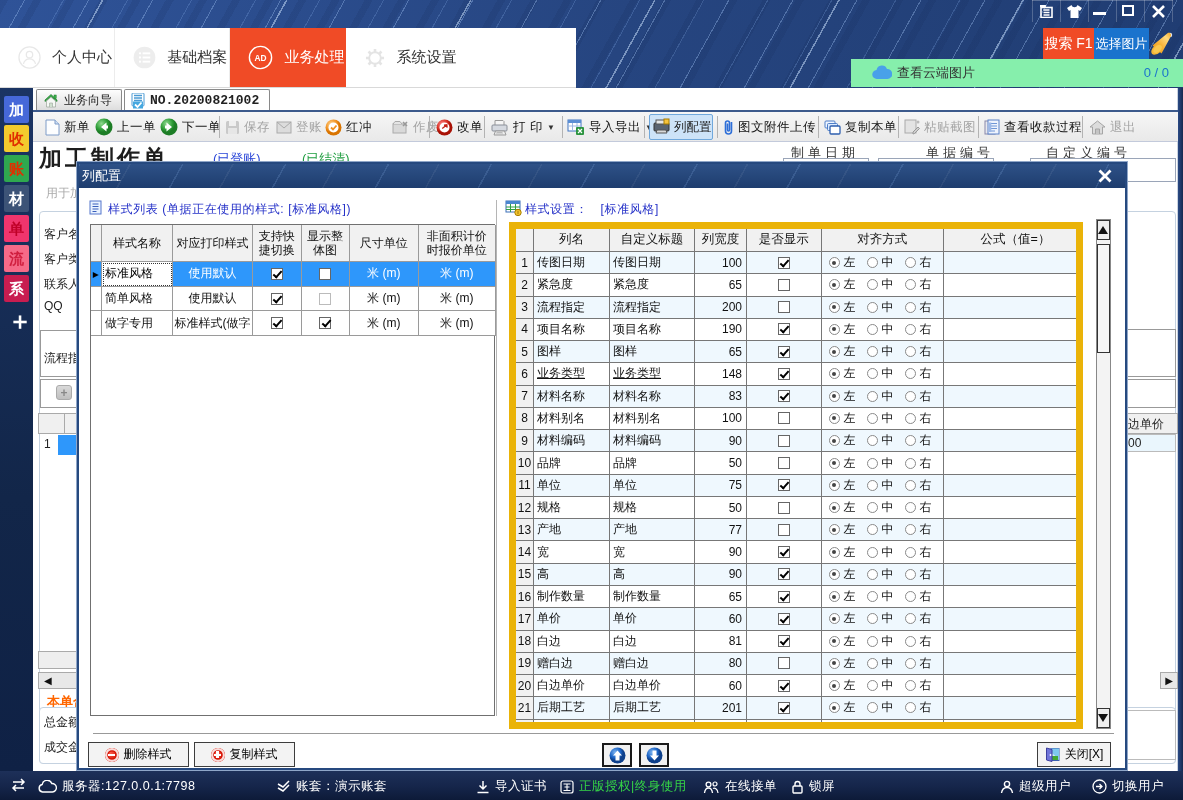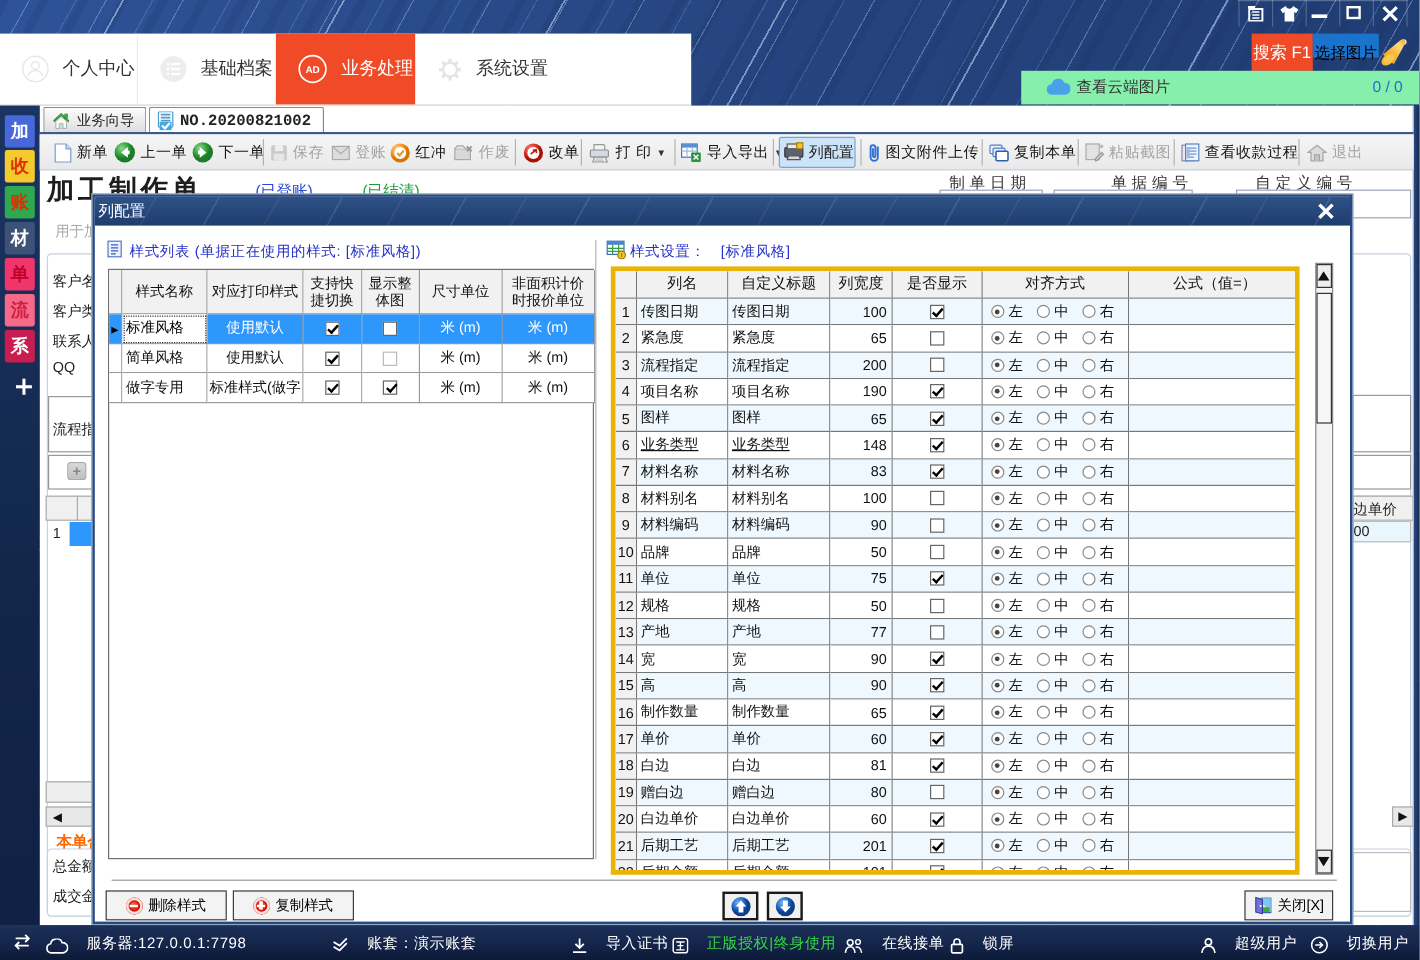--- a/index.html
+++ b/index.html
@@ -16,21 +16,21 @@
 #title{left:9px;top:8px;color:#fff;font-size:13.2px;font-weight:bold;letter-spacing:.2px}
 .wicon{top:4px;height:14px}
 
 #nav{left:0;top:28px;width:576px;height:60px;background:#fff;display:flex;border-bottom:1px solid #d9d9d9}
 .nv{width:115.2px;height:100%;display:flex;align-items:center;justify-content:flex-start;padding-left:18px;border-right:1px solid #ececec;color:#333;font-size:15px}
 .nv .ic{margin-right:11px;display:flex}
 .nv.act{background:#f04b26;color:#fff;border-right:none}
 
 #srch{left:854px;top:28px;width:189px;height:31px;background:#fff;border:1px solid #c9c9c9;color:#a9a9a9;font-size:13px;line-height:29px;padding-left:8px}
 #btnsearch{left:1043px;top:28px;width:51px;height:31px;background:#f04b26;color:#fff;font-size:14px;text-align:center;line-height:31px}
-#btnpick{left:1094px;top:28px;width:55px;height:20px;background:#1a73cd;color:#000000;font-size:13px;text-align:center;line-height:31px}
+#btnpick{left:1094px;top:28px;width:55px;height:31px;background:#1a73cd;color:#ffffff;font-size:13px;text-align:center;line-height:31px}
 #cloudbar{left:851px;top:59px;width:332px;height:28px;background:#86efac;color:#333;font-size:13px;line-height:28px}
 #cloudbar .n{position:absolute;right:14px;color:#1a73cd}
 
 #side{left:0;top:88px;width:33px;height:683px;background:linear-gradient(180deg,#1b3463,#122649 60%,#0f2145);}
 .sb{left:4px;width:25px;height:27px;text-align:center;line-height:27px;font-size:15px;font-weight:bold;border-radius:2px}
 
 #content{left:33px;top:88px;width:1145px;height:683px;background:#fff}
 #rborder{left:1178px;top:88px;width:5px;height:712px;background:linear-gradient(90deg,#2a4a85,#16294f)}
 
 .tab{top:89px;height:22px;font-size:12px;color:#222;display:flex;align-items:center;border:1px solid #898989;border-bottom:none;border-radius:2px 2px 0 0;padding:0 6px}
@@ -57,21 +57,21 @@
 .hicon{top:36px}
 .hl{top:37px;font-size:12px;color:#2531c8;letter-spacing:.6px}
 
 #lt{left:10.5px;top:59.5px;width:405px;height:492.5px;border:1px solid #707070}
 #ltg{display:grid;grid-template-columns:11.5px 71px 80px 48.5px 48px 69.5px 76.5px;grid-template-rows:37.5px 24.7px 24.7px 24.7px;width:405px}
 #ltg .h{background:#f1f1f1;display:flex;align-items:center;justify-content:center;text-align:center;font-size:12px;color:#111;border-right:1px solid #9a9a9a;border-bottom:1px solid #9a9a9a;line-height:14px}
 #ltg .c{border-right:1px solid #9a9a9a;border-bottom:1px solid #9a9a9a;display:flex;align-items:center;justify-content:center;font-size:12px;color:#111;background:#fff}
 #ltg .sel{background:#2e97fb;color:#fff}
 #ltg .edit{background:#fff;color:#000;outline:1px dotted #333;outline-offset:-2px;justify-content:flex-start;padding-left:3px}
 
-#rt{left:430px;top:57.5px;width:574px;height:507px;border:4px solid #eab308;overflow:hidden}
+#rt{left:430px;top:57.5px;width:574px;height:507px;border:7px solid #eab308;overflow:hidden}
 #rtg{display:grid;grid-template-columns:18px 76px 85px 52px 74.5px 122.5px 144px;grid-template-rows:23.5px repeat(22,22.27px);width:572px}
 #rtg .h{background:#f1f1f1;display:flex;align-items:center;justify-content:center;font-size:12.5px;color:#111;border-right:1px solid #777;border-bottom:1px solid #777}
 #rtg .c{border-right:1px solid #777;border-bottom:1px solid #777;display:flex;align-items:center;font-size:12px;color:#111;background:#fff;padding-left:3px;overflow:hidden;white-space:nowrap}
 #rtg .num{justify-content:center;padding-left:0;background:#f1f1f1}
 #rtg .rgt{justify-content:flex-end;padding-right:4px;padding-left:0}
 #rtg .ctr{justify-content:center;padding-left:0}
 #rtg .odd{background:#eff8fe}
 #rtg .oddh{background:#f1f1f1}
 #rtg .ral{gap:0;padding-left:7px}
 .rl{font-size:12px;margin:0 11px 0 4px}
@@ -87,21 +87,21 @@
 #bsep{left:14px;top:569px;width:1021px;height:1px;background:#999}
 .bbtn{top:578px;height:25px;background:#f3f3f3;border:1.5px solid #3d3d3d;display:flex;align-items:center;justify-content:center;font-size:12px;color:#000;gap:5px}
 .ccirc{width:14px;height:14px;border-radius:50%;background:radial-gradient(circle at 35% 30%,#ff5a4a,#cf1202 70%);position:relative;flex:none;box-shadow:inset 0 0 0 2.2px rgba(255,255,255,.85),inset 0 0 0 3.5px #d41304}
 .ccirc::after{content:'';position:absolute;background:#fff}
 .ccirc.minus::after{left:3.5px;top:6px;width:7px;height:2.5px}
 .ccirc.plus::before{content:'';position:absolute;background:#fff;left:3.5px;top:6px;width:7px;height:2.5px}
 .ccirc.plus::after{left:5.75px;top:3.75px;width:2.5px;height:7px}
 .arrbtn{top:579px;width:30px;height:24px;background:#f1f1f1;border:2px solid #1a1a1a;display:flex;align-items:center;justify-content:center}
 
 #status{left:0;top:771px;width:1183px;height:29px;background:linear-gradient(180deg,#1d3059 0%,#15254a 55%,#0d1a38 100%);color:#fff;font-size:12.5px}
-.st{position:absolute;top:7px;display:flex;align-items:flex-end;gap:15px;letter-spacing:.5px}
+.st{position:absolute;top:7px;display:flex;align-items:center;gap:5px;letter-spacing:.5px}
 svg{display:block}
 </style></head><body>
 <div id="page">
 <div id="bg" class="abs"></div>
 
 
 <div class="abs" style="left:1032px;top:0;width:141px;height:1px;background:rgba(255,255,255,.25)"></div>
 <div class="abs" style="left:1032px;top:0;width:1px;height:22px;background:rgba(255,255,255,.22)"></div>
 <div class="abs" style="left:1060px;top:0;width:1px;height:22px;background:rgba(255,255,255,.22)"></div>
 <div class="abs" style="left:1088px;top:0;width:1px;height:22px;background:rgba(255,255,255,.22)"></div>
@@ -283,21 +283,21 @@
               <stop offset="0" stop-color="#ffd28a"></stop>
               <stop offset=".75" stop-color="#f09020"></stop>
               <stop offset="1" stop-color="#d97400"></stop>
             </radialGradient>
           </defs>
           <circle cx="8.5" cy="8.5" r="5" fill="#fff"></circle>
           <path d="M6 8.5 l2 2 3.5-4" fill="none" stroke="#f09020" stroke-width="1.8"></path>
         </svg>
         <span style="margin-left:4px">红冲</span>
       </div>
-  <div class="tb dis" style="left:345px">
+  <div class="tb dis" style="left:359px">
         <svg width="17" height="15" viewBox="0 0 17 15">
           <rect x="1" y="4" width="13" height="9" fill="#d9d9d9" stroke="#aaa"></rect>
           <path d="M1 4 l2-2.5 h5 l2 2.5" fill="#e4e4e4" stroke="#aaa"></path>
           <path d="M11 2 l4 4 M15 2 l-4 4" stroke="#999" stroke-width="1.6"></path>
         </svg>
         <span style="margin-left:4px">作废</span>
       </div>
   <div class="tsep" style="left:396px"></div>
   <div class="tb" style="left:403px">
         <svg width="17" height="17" viewBox="0 0 17 17">

